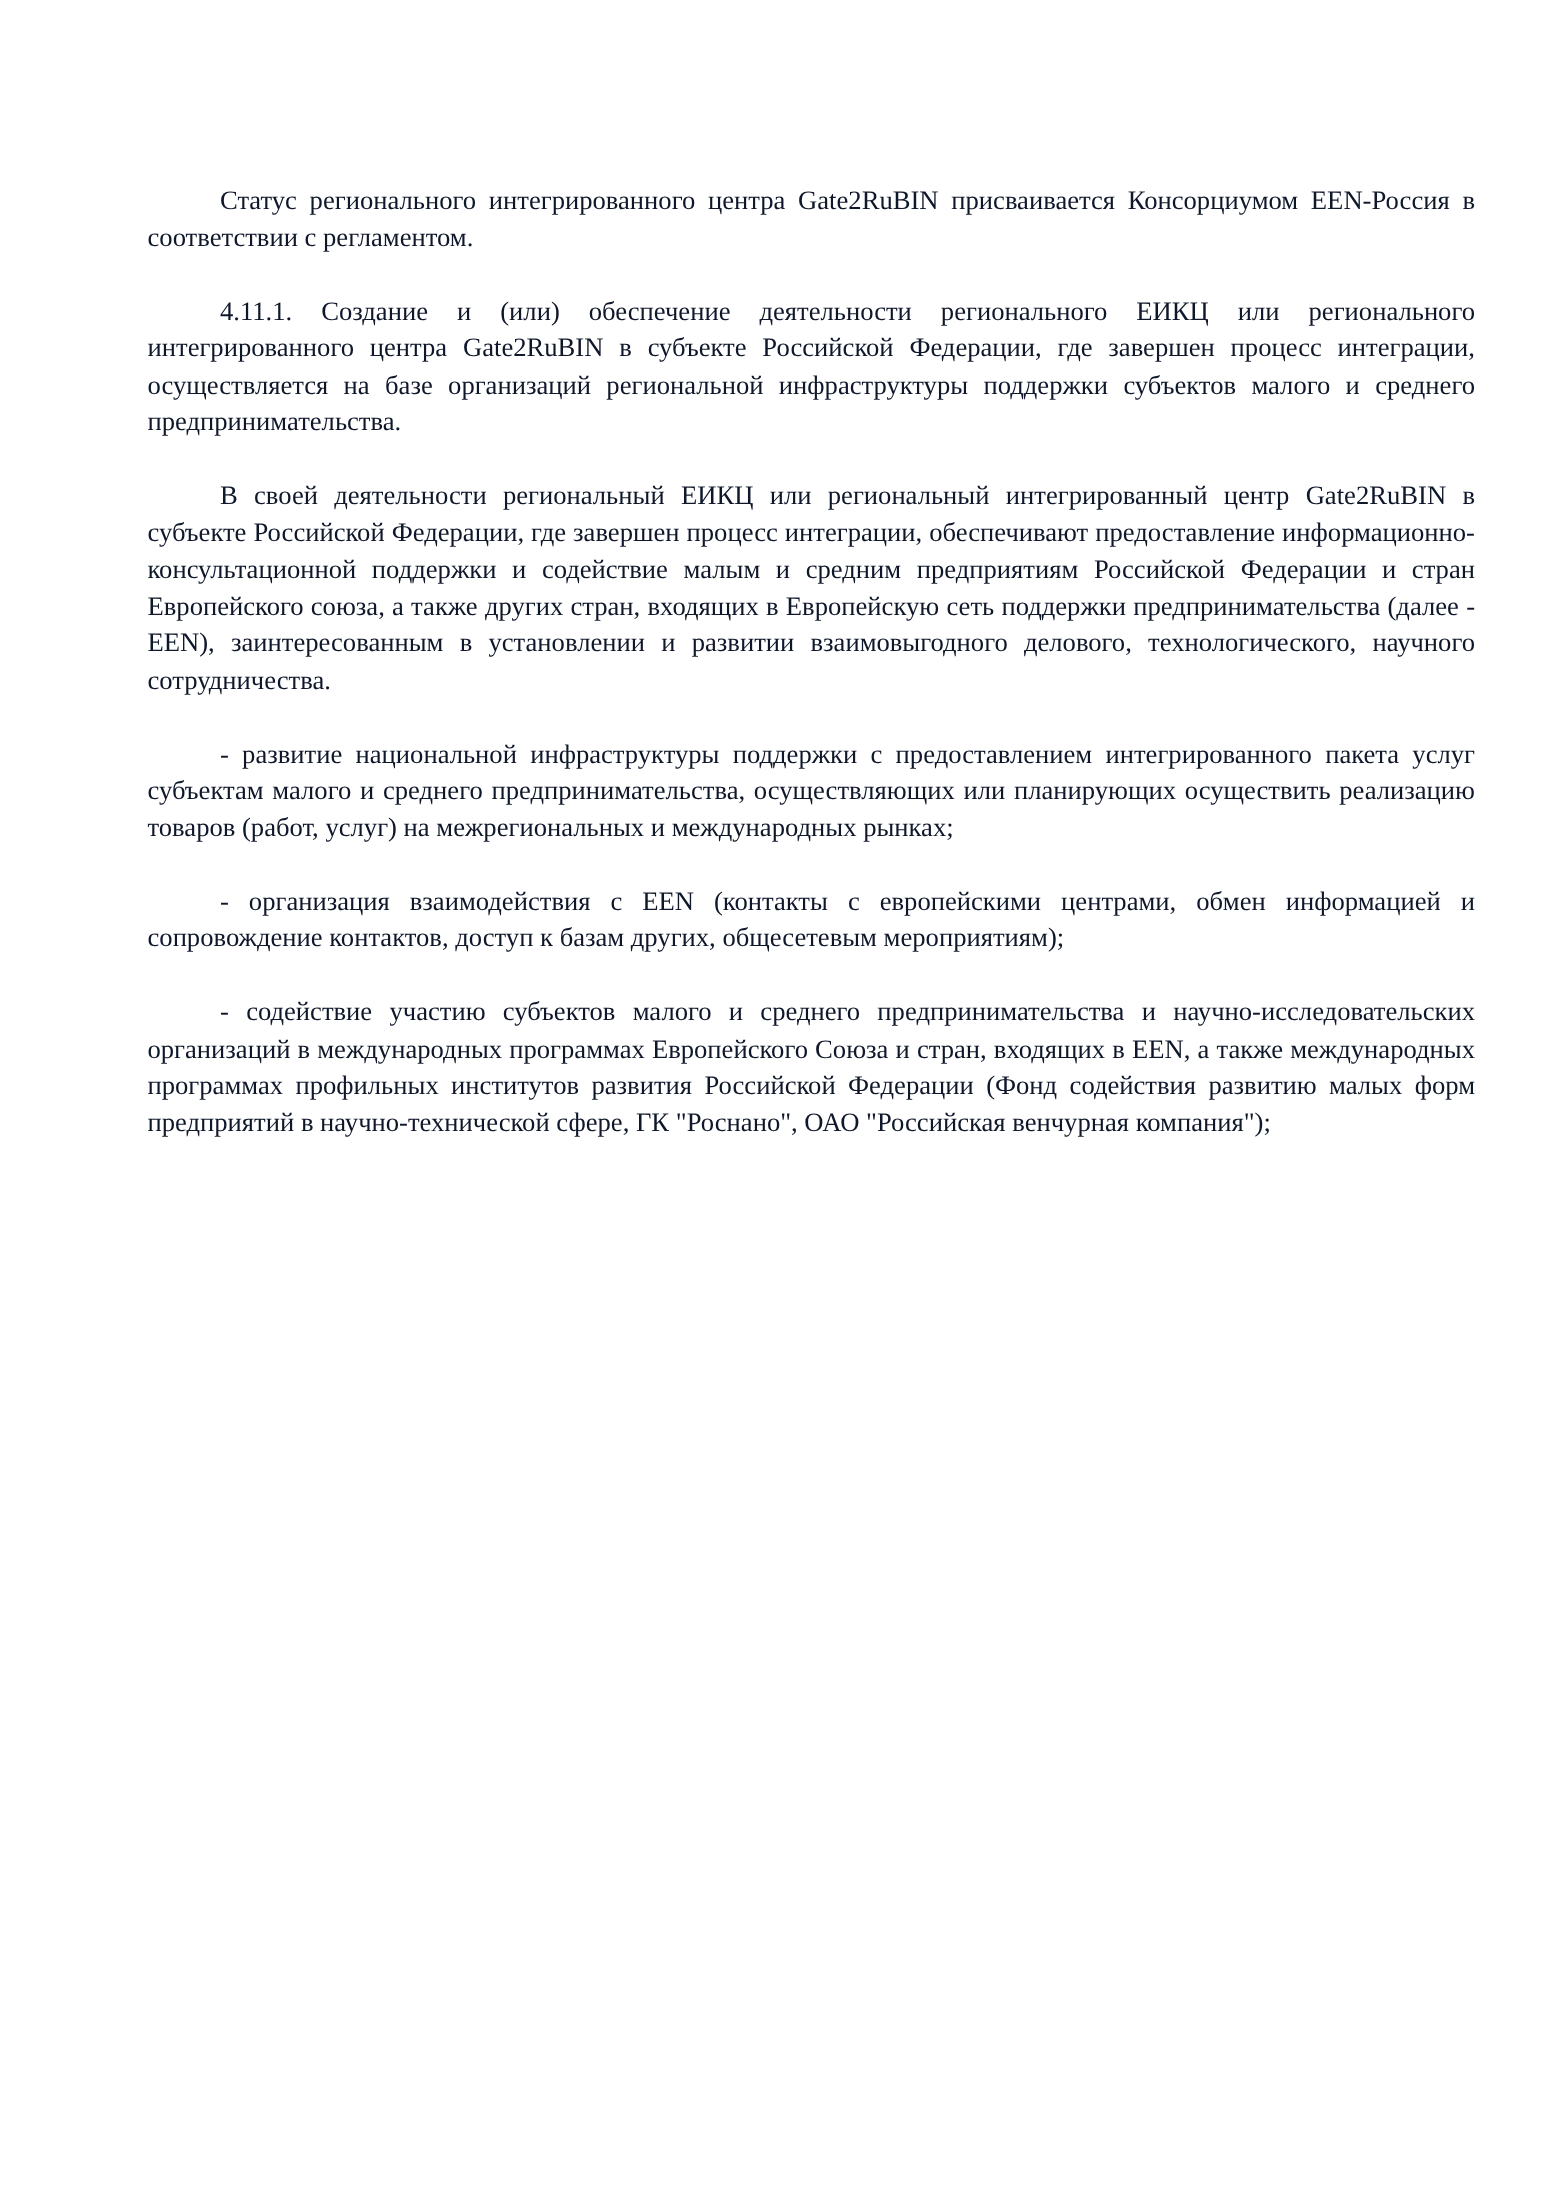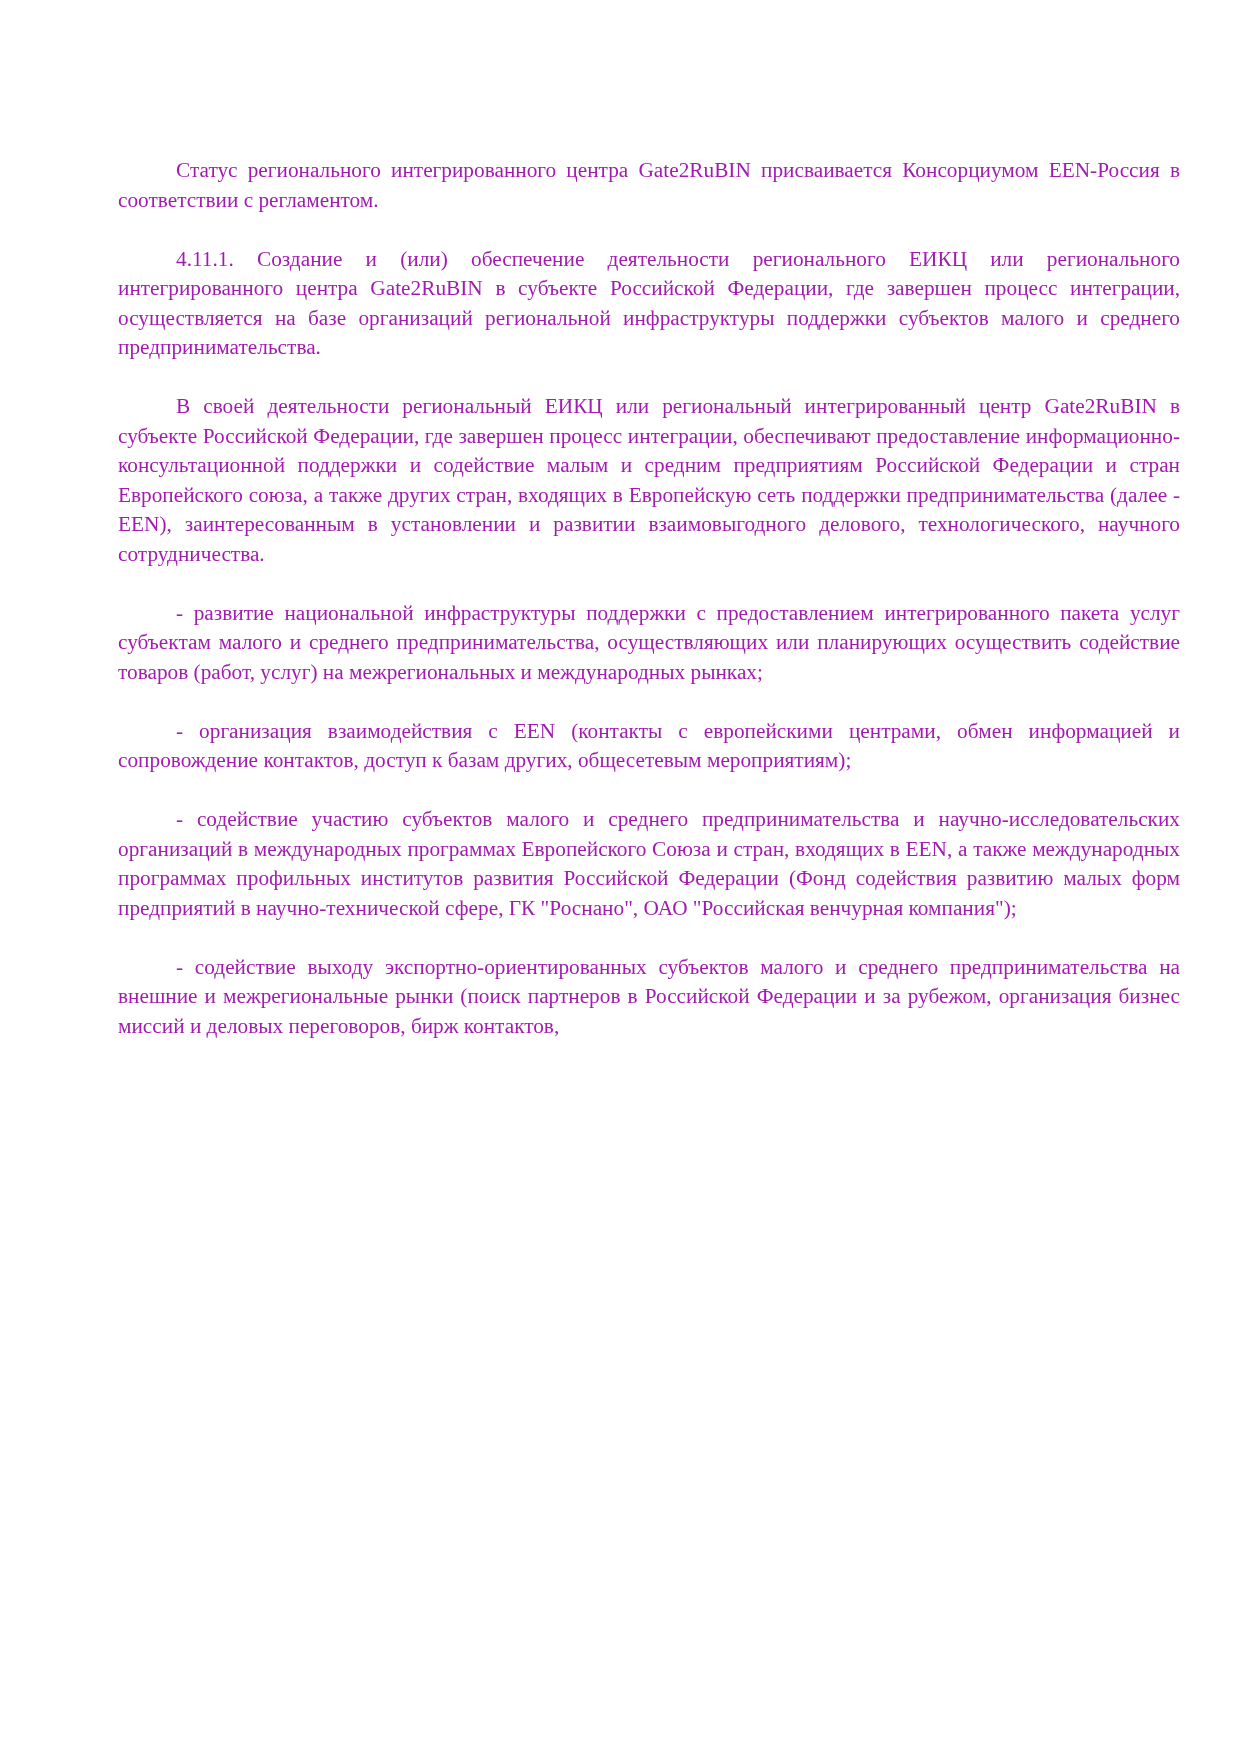--- a/index.html
+++ b/index.html
@@ -9,42 +9,41 @@
     }
     body {
       width: 1240px;
       height: 1754px;
       position: relative;
       overflow: hidden;
     }
     .page {
       position: absolute;
       left: 118px;
-      top: 156px;
+      top: 146px;
       width: 1062px;
       font-family: "Liberation Serif", "DejaVu Serif", serif;
       font-size: 21.3px;
       line-height: 29.5px;
-      color: #a21caf;
+      color: #0f172a;
     }
     .para {
       margin: 0 0 29.5px 0;
       text-indent: 58px;
       text-align: justify;
       text-justify: inter-word;
       hyphens: none;
     }
     .para.last {
       margin-bottom: 0;
     }
   </style>
 </head>
 <body>
 
 <div class="page">
   <p class="para">Статус регионального интегрированного центра Gate2RuBIN присваивается Консорциумом EEN-Россия в соответствии с регламентом.</p>
   <p class="para">4.11.1. Создание и (или) обеспечение деятельности регионального ЕИКЦ или регионального интегрированного центра Gate2RuBIN в субъекте Российской Федерации, где завершен процесс интеграции, осуществляется на базе организаций региональной инфраструктуры поддержки субъектов малого и среднего предпринимательства.</p>
   <p class="para">В своей деятельности региональный ЕИКЦ или региональный интегрированный центр Gate2RuBIN в субъекте Российской Федерации, где завершен процесс интеграции, обеспечивают предоставление информационно-консультационной поддержки и содействие малым и средним предприятиям Российской Федерации и стран Европейского союза, а также других стран, входящих в Европейскую сеть поддержки предпринимательства (далее - EEN), заинтересованным в установлении и развитии взаимовыгодного делового, технологического, научного сотрудничества.</p>
-  <p class="para">- развитие национальной инфраструктуры поддержки с предоставлением интегрированного пакета услуг субъектам малого и среднего предпринимательства, осуществляющих или планирующих осуществить содействие товаров (работ, услуг) на межрегиональных и международных рынках;</p>
+  <p class="para">- развитие национальной инфраструктуры поддержки с предоставлением интегрированного пакета услуг субъектам малого и среднего предпринимательства, осуществляющих или планирующих осуществить реализацию товаров (работ, услуг) на межрегиональных и международных рынках;</p>
   <p class="para">- организация взаимодействия с EEN (контакты с европейскими центрами, обмен информацией и сопровождение контактов, доступ к базам других, общесетевым мероприятиям);</p>
   <p class="para">- содействие участию субъектов малого и среднего предпринимательства и научно-исследовательских организаций в международных программах Европейского Союза и стран, входящих в EEN, а также международных программах профильных институтов развития Российской Федерации (Фонд содействия развитию малых форм предприятий в научно-технической сфере, ГК "Роснано", ОАО "Российская венчурная компания");</p>
-  <p class="para last">- содействие выходу экспортно-ориентированных субъектов малого и среднего предпринимательства на внешние и межрегиональные рынки (поиск партнеров в Российской Федерации и за рубежом, организация бизнес миссий и деловых переговоров, бирж контактов,</p>
 </div>
 
 </body></html>

